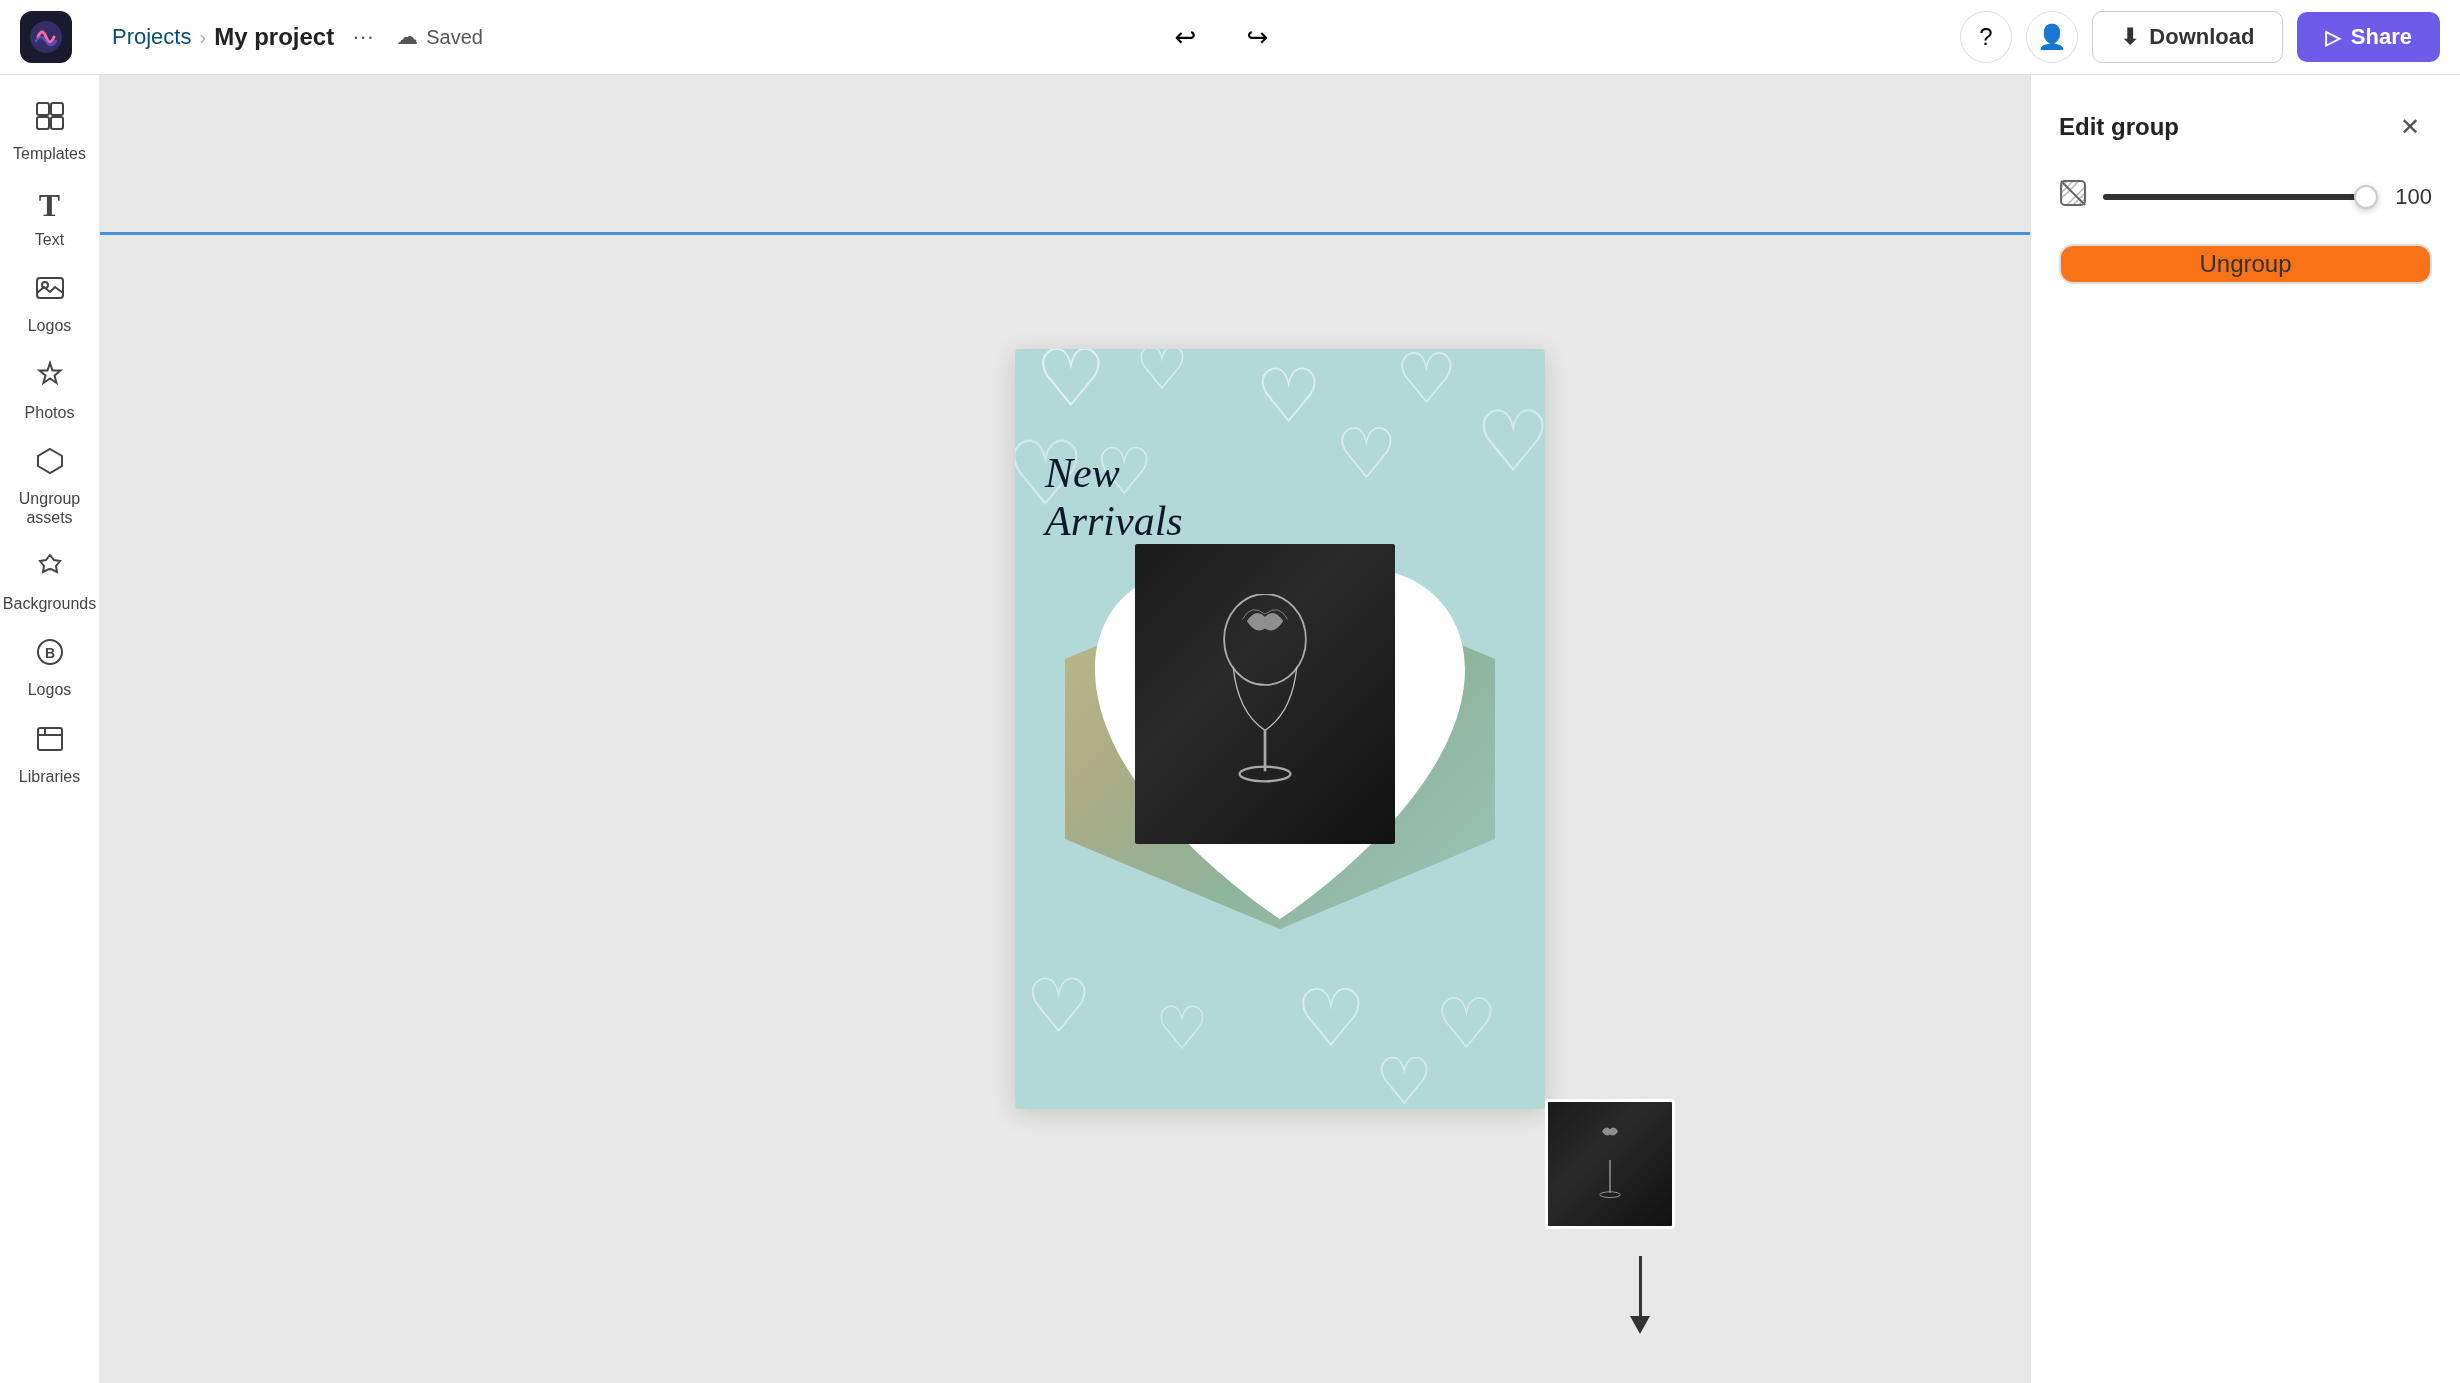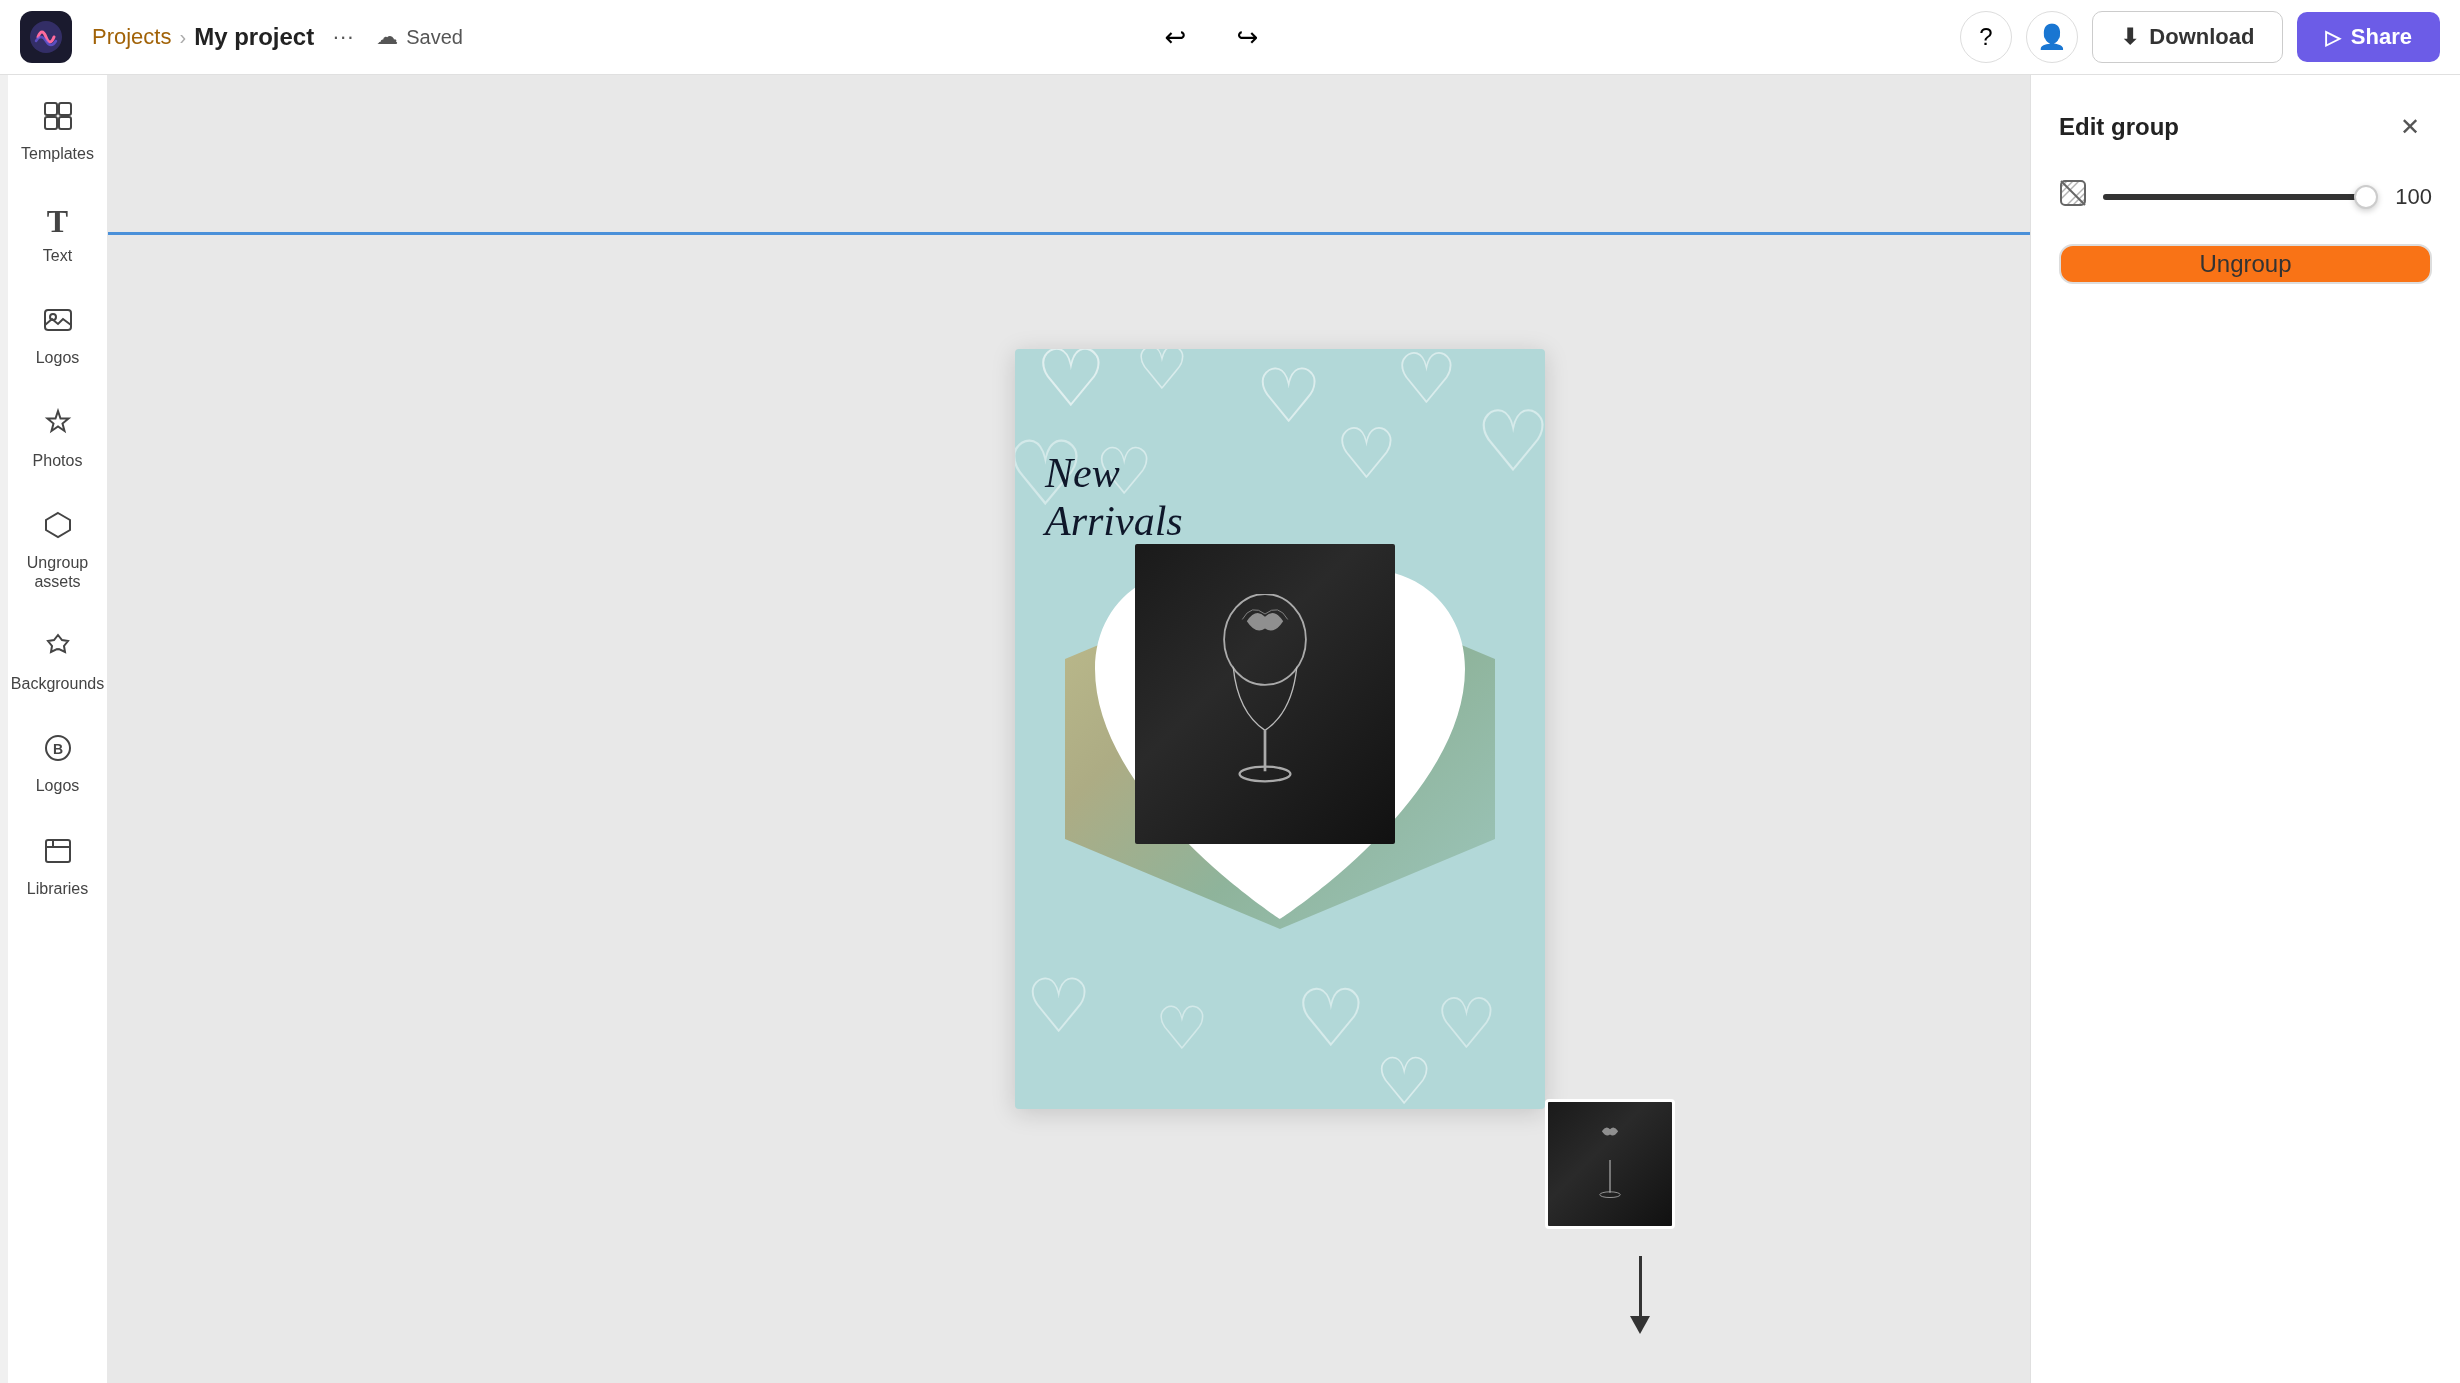--- a/index.html
+++ b/index.html
@@ -10,21 +10,21 @@
       position: fixed; top: 0; left: 0; right: 0; height: 75px;
       background: #fff; display: flex; align-items: center; padding: 0 20px;
       border-bottom: 1px solid #e0e0e0; z-index: 100;
     }
     .topbar-logo {
       width: 52px; height: 52px; border-radius: 12px; background: #1a1a2e;
       display: flex; align-items: center; justify-content: center; margin-right: 20px; flex-shrink: 0;
     }
     .topbar-logo svg { width: 36px; height: 36px; }
     .topbar-nav { display: flex; align-items: center; gap: 8px; }
-    .topbar-nav-item { font-size: 22px; color: #a16207; cursor: pointer; }
+    .topbar-nav-item { font-size: 22px; color: #0c4a6e; cursor: pointer; margin-left: 20px; }
     .topbar-nav-sep { font-size: 20px; color: #aaa; }
     .topbar-title { font-size: 24px; font-weight: 600; color: #222; cursor: pointer; }
     .topbar-dots { font-size: 22px; color: #555; cursor: pointer; margin-left: 10px; }
     .topbar-saved { display: flex; align-items: center; gap: 8px; margin-left: 14px; font-size: 20px; color: #555; }
     .topbar-center { flex: 1; display: flex; justify-content: center; align-items: center; gap: 20px; }
     .topbar-icon-btn {
       width: 52px; height: 52px; border-radius: 50%; border: none; background: transparent;
       cursor: pointer; display: flex; align-items: center; justify-content: center; font-size: 26px;
     }
     .topbar-right { display: flex; align-items: center; gap: 14px; }
@@ -41,21 +41,21 @@
       display: flex; align-items: center; gap: 10px; padding: 12px 28px;
       border-radius: 10px; border: none; background: #6c5ce7;
       font-size: 22px; font-weight: 600; color: #fff; cursor: pointer;
     }
 
     
     .sidebar {
       position: fixed; top: 75px; left: 0; bottom: 0; width: 100px;
       background: #fff; border-right: 1px solid #e8e8e8;
       display: flex; flex-direction: column; align-items: center;
-      padding: 14px 0; gap: 16px; overflow-y: auto; z-index: 50; margin-left: 8px;
+      padding: 14px 0; gap: 0; overflow-y: auto; z-index: 50;
     }
     .sidebar-item {
       display: flex; flex-direction: column; align-items: center; justify-content: center;
       width: 90px; padding: 12px 6px; border-radius: 12px; cursor: pointer;
       gap: 6px; transition: background 0.15s;
     }
     .sidebar-item-icon { font-size: 28px; color: #444; }
     .sidebar-item-label { font-size: 16px; color: #444; text-align: center; line-height: 1.2; }
 
     

